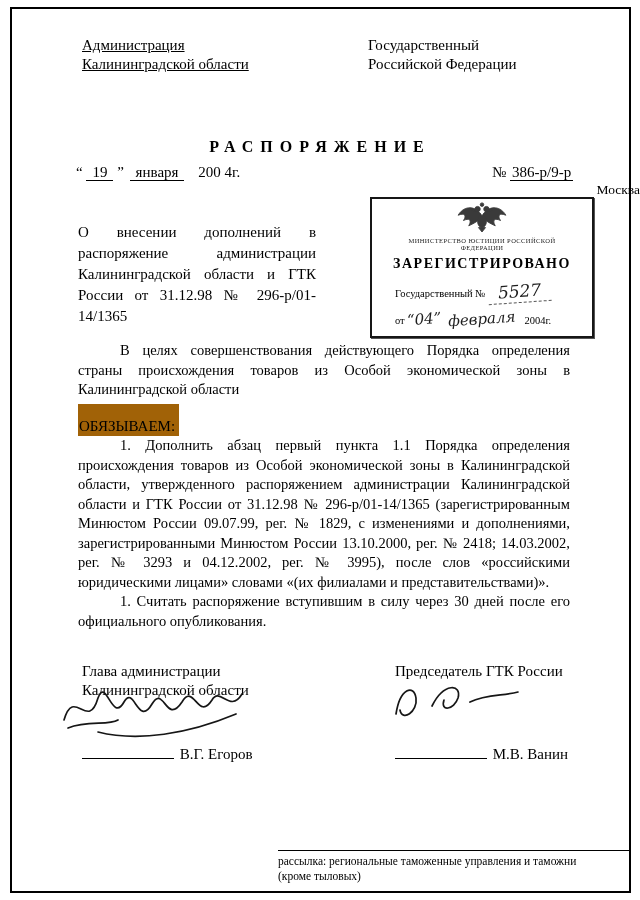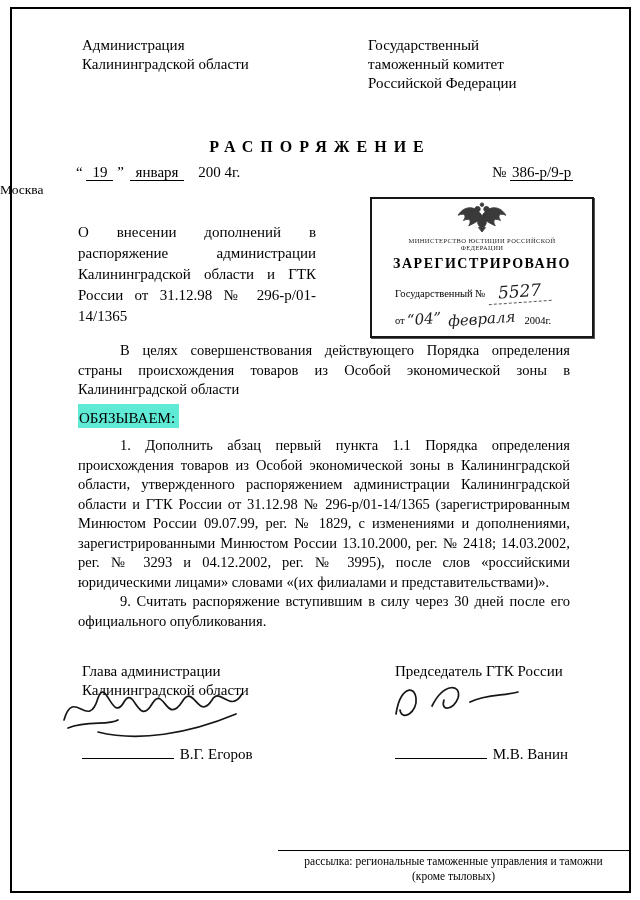--- a/index.html
+++ b/index.html
@@ -8,61 +8,60 @@
   .frame{position:absolute;left:10px;top:7px;right:9px;bottom:7px;
          border:2px solid #000;pointer-events:none;}
   .abs{position:absolute;}
   .orgline{font-size:15px;line-height:19px;}
   .title{left:0;right:0;top:138px;text-align:center;font-size:16px;
          font-weight:bold;letter-spacing:7px;}
   .dateline{left:76px;top:164px;font-size:15px;}
   .u{border-bottom:1px solid #000;padding:0 6px;}
   .docnum{left:492px;top:164px;font-size:15px;}
   .docnum .u{padding:0 2px;}
-  .city{left:0;right:0;top:182px;text-align:left;font-size:13.5px;}
+  .city{left:0;right:0;top:182px;text-align:right;font-size:13.5px;}
   .subject{left:78px;top:222px;width:238px;font-size:15px;line-height:21px;
            text-align:justify;}
   .stamp{left:370px;top:197px;width:224px;height:141px;border:2px solid #161616;
          box-shadow:1px 1px 0 #555;text-align:center;padding:3px 17px;
          box-sizing:border-box;}
   .stamp .ministry{font-size:6.5px;letter-spacing:.4px;margin-top:1px;color:#222;}
   .stamp .registered{font-size:14px;font-weight:bold;letter-spacing:1.5px;margin-top:5px;}
   .stamp .regline{font-size:10.5px;text-align:left;padding-left:6px;margin-top:9px;}
   .stamp .dtline{font-size:10.5px;text-align:left;padding-left:6px;margin-top:7px;}
   .hand{font-family:"DejaVu Serif", serif;font-style:italic;display:inline-block;
         transform:rotate(-4deg);font-size:15px;color:#1d1d1d;}
   .hand.big{font-size:17px;border-bottom:1px dashed #555;padding:0 10px 1px;}
   .para{left:78px;width:492px;font-size:14.5px;line-height:19.5px;
         text-align:justify;text-indent:42px;}
   .intro{top:341px;}
-  .obligate{left:78px;top:404px;font-size:15px;background:#5eead4;
-            padding:6px 4px 1px 1px;}
+  .obligate{left:78px;top:404px;font-size:15px;background:#a16207;
+            padding:14px 4px 1px 1px;}
   .p1{top:436px;}
   .p2{top:592px;}
   .sigtitle{font-size:15px;line-height:19px;}
   .signrow{top:720px;font-size:15px;margin-top:24px;}
   .sigline{display:inline-block;width:92px;border-bottom:1px solid #000;
            height:14px;vertical-align:baseline;margin-right:2px;}
   .sigsvg{pointer-events:none;}
   .footer{left:278px;top:850px;width:351px;border-top:1.5px solid #000;
-          padding-top:3px;font-size:11.5px;text-align:center;line-height:15px;}
+          padding-top:3px;font-size:11.5px;line-height:15px;}
 </style>
 </head>
 <body>
 
 <div class="page">
   <div class="frame"></div>
 
-  <div class="abs orgline" style="left:82px;top:36px;">
+  <div class="abs orgline" style="left:82px;top:36px;text-decoration:underline;">
     <div>Администрация</div>
     <div>Калининградской области</div>
   </div>
   <div class="abs orgline" style="left:368px;top:36px;">
     <div>Государственный</div>
-    <div>таможенный комитет</div>
     <div>Российской Федерации</div>
   </div>
 
   <div class="abs title">РАСПОРЯЖЕНИЕ</div>
 
   <div class="abs dateline">
     <span>“</span>
     <span class="u">19</span>
     <span>”</span>
     <span class="u" style="margin-left:2px;">января</span>
@@ -100,21 +99,21 @@
       <span>от</span>
       <span class="hand">“04”</span>
       <span class="hand" style="margin-left:4px;">февраля</span>
       <span style="margin-left:6px;">2004г.</span>
     </div>
   </div>
 
   <div class="abs para intro">В целях совершенствования действующего Порядка определения страны происхождения товаров из Особой экономической зоны в Калининградской области</div>
   <div class="abs obligate">ОБЯЗЫВАЕМ:</div>
   <div class="abs para p1">1. Дополнить абзац первый пункта 1.1 Порядка определения происхождения товаров из Особой экономической зоны в Калининградской области, утвержденного распоряжением администрации Калининградской области и ГТК России от 31.12.98 № 296-р/01-14/1365 (зарегистрированным Минюстом России 09.07.99, рег. № 1829, с изменениями и дополнениями, зарегистрированными Минюстом России 13.10.2000, рег. № 2418; 14.03.2002, рег. № 3293 и 04.12.2002, рег. № 3995), после слов «российскими юридическими лицами» словами «(их филиалами и представительствами)».</div>
-  <div class="abs para p2">9. Считать распоряжение вступившим в силу через 30 дней после его официального опубликования.</div>
+  <div class="abs para p2">1. Считать распоряжение вступившим в силу через 30 дней после его официального опубликования.</div>
 
   <div class="abs sigtitle" style="left:82px;top:662px;">
     <div>Глава администрации</div>
     <div>Калининградской области</div>
   </div>
   <div class="abs sigtitle" style="left:395px;top:662px;">Председатель ГТК России</div>
 
   <svg class="abs sigsvg" style="left:58px;top:676px;" width="210" height="62" viewBox="0 0 210 62">
     <g fill="none" stroke="#161616" stroke-width="1.7" stroke-linecap="round">
       <path d="M6 44 C16 10 30 56 40 22 C48 0 54 48 66 26 C76 8 80 52 94 28 C106 8 108 50 124 26 C136 6 140 46 154 24 C162 10 172 38 184 18"></path>

